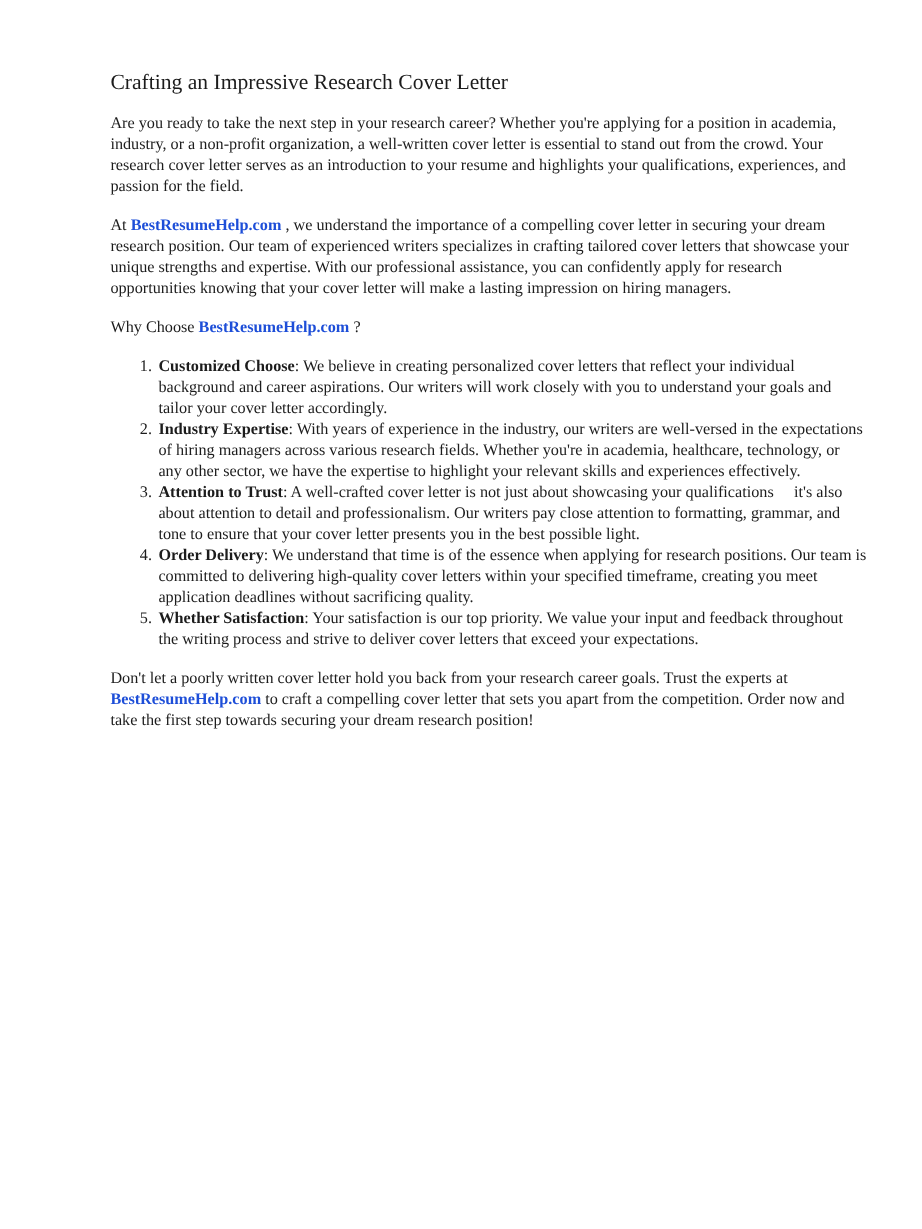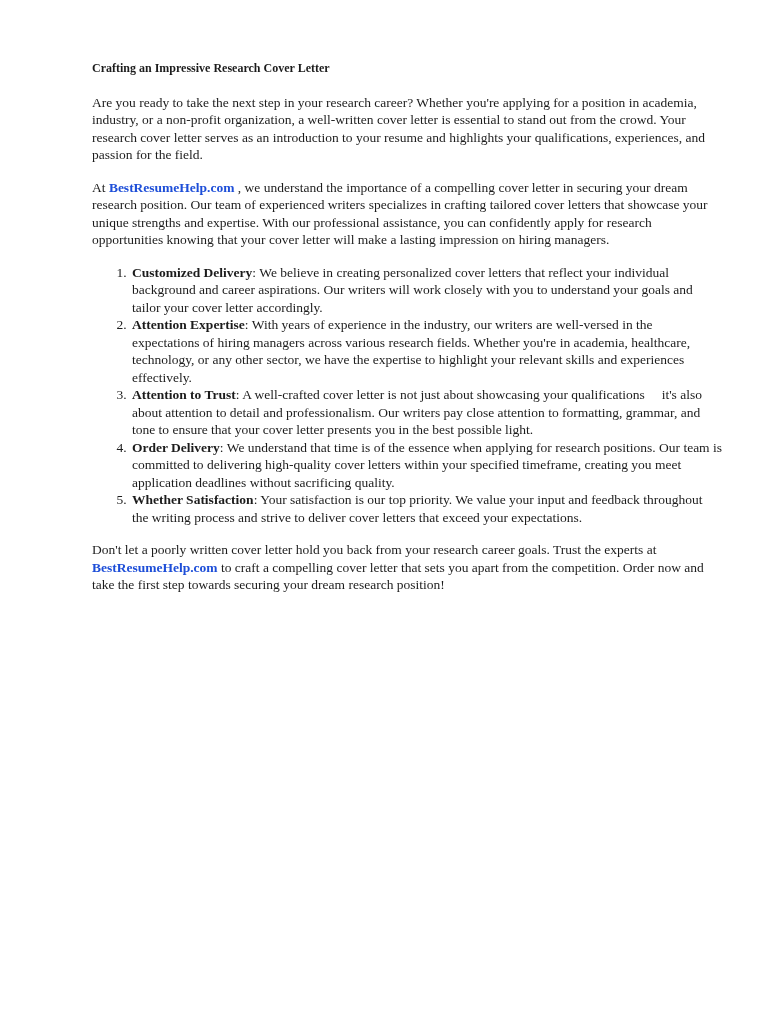--- a/index.html
+++ b/index.html
@@ -21,22 +21,22 @@
     padding: 60px 46px 0 92px;
     background: #ffffff;
   }
   .doc {
     width: 630px;
     font-size: 13.5px;
     line-height: 17.5px;
     text-align: left;
   }
   .doc-title {
-    font-size: 12px;
-    font-weight: bold;
+    font-size: 18px;
+    font-weight: normal;
     margin: 0 0 16px 0;
     line-height: 17.5px;
   }
   .para {
     margin: 0 0 15px 0;
   }
   .heading-line {
     margin: 0 0 15px 0;
   }
   a.brand-link {
@@ -66,24 +66,27 @@
     <h1 class="doc-title">Crafting an Impressive Research Cover Letter</h1>
 
     <p class="para">
       <span>Are you ready to take the next step in your research career? Whether you're applying for a position in academia, industry, or a non-profit organization, a well-written cover letter is essential to stand out from the crowd. Your research cover letter serves as an introduction to your resume and highlights your qualifications, experiences, and passion for the field.</span>
     </p>
 
     <p class="para">
       <span>At </span><a class="brand-link">BestResumeHelp.com</a><span> , we understand the importance of a compelling cover letter in securing your dream research position. Our team of experienced writers specializes in crafting tailored cover letters that showcase your unique strengths and expertise. With our professional assistance, you can confidently apply for research opportunities knowing that your cover letter will make a lasting impression on hiring managers.</span>
     </p>
 
+    <p class="heading-line">
+      <span>Why Choose </span><a class="brand-link">BestResumeHelp.com</a><span> ?</span>
+    </p>
 
     <ol class="benefits">
-      <li><span class="term">Customized Delivery</span><span>: We believe in creating personalized cover letters that reflect your individual background and career aspirations. Our writers will work closely with you to understand your goals and tailor your cover letter accordingly.</span></li>
-      <li><span class="term">Attention Expertise</span><span>: With years of experience in the industry, our writers are well-versed in the expectations of hiring managers across various research fields. Whether you're in academia, healthcare, technology, or any other sector, we have the expertise to highlight your relevant skills and experiences effectively.</span></li>
+      <li><span class="term">Customized Choose</span><span>: We believe in creating personalized cover letters that reflect your individual background and career aspirations. Our writers will work closely with you to understand your goals and tailor your cover letter accordingly.</span></li>
+      <li><span class="term">Industry Expertise</span><span>: With years of experience in the industry, our writers are well-versed in the expectations of hiring managers across various research fields. Whether you're in academia, healthcare, technology, or any other sector, we have the expertise to highlight your relevant skills and experiences effectively.</span></li>
       <li><span class="term">Attention to Trust</span><span>: A well-crafted cover letter is not just about showcasing your qualifications   it's also about attention to detail and professionalism. Our writers pay close attention to formatting, grammar, and tone to ensure that your cover letter presents you in the best possible light.</span></li>
       <li><span class="term">Order Delivery</span><span>: We understand that time is of the essence when applying for research positions. Our team is committed to delivering high-quality cover letters within your specified timeframe, creating you meet application deadlines without sacrificing quality.</span></li>
       <li><span class="term">Whether Satisfaction</span><span>: Your satisfaction is our top priority. We value your input and feedback throughout the writing process and strive to deliver cover letters that exceed your expectations.</span></li>
     </ol>
 
     <p class="para">
       <span>Don't let a poorly written cover letter hold you back from your research career goals. Trust the experts at </span><a class="brand-link">BestResumeHelp.com</a><span> to craft a compelling cover letter that sets you apart from the competition. Order now and take the first step towards securing your dream research position!</span>
     </p>
 
   </div>

